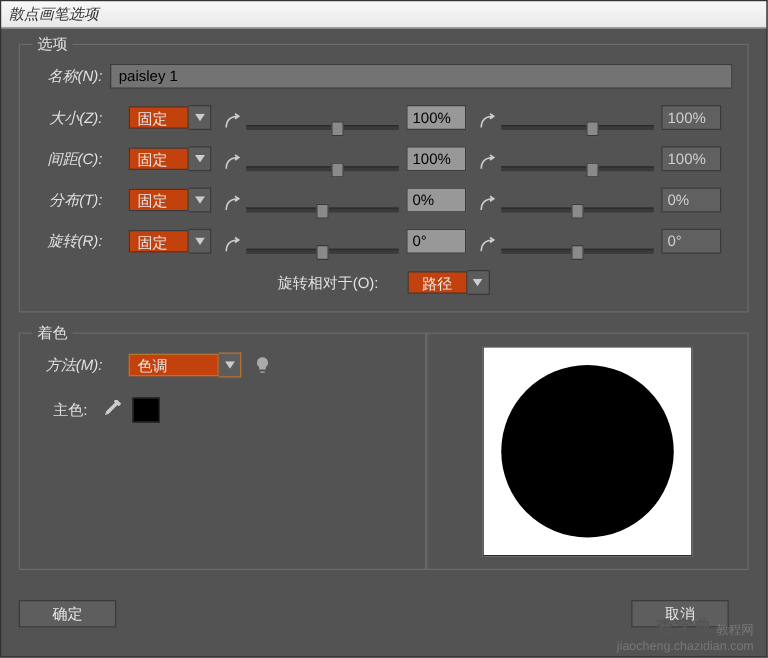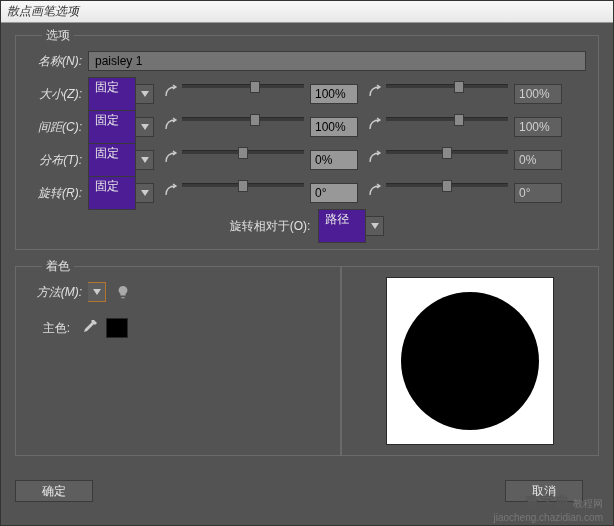--- a/index.html
+++ b/index.html
@@ -1,38 +1,38 @@
 <!DOCTYPE html>
 <html><head>
 <meta charset="utf-8">
 <style>
 * { box-sizing: border-box; margin: 0; padding: 0; font-family: "Microsoft YaHei", SimSun, sans-serif; font-size: 12px; }
 body { background: #fff; width: 614px; height: 526px; overflow: hidden; }
 .window { width: 614px; height: 526px; border: 1px solid #333; background: #535353; position: relative; }
 .titlebar { height: 22px; background: linear-gradient(#f8f8f8,#e8e8e8); border-bottom: 1px solid #999; display: flex; align-items: center; padding: 0 6px; color: #333; font-style: italic; }
 .content { padding: 12px 14px 8px 14px; color: #e0e0e0; }
 .group { border: 1px solid #6a6a6a; padding: 14px 12px 12px 12px; position: relative; margin-bottom: 16px; }
-.group-title { position: absolute; top: -9px; left: 26px; background: #535353; padding: 0 4px; color: #e0e0e0; }
+.group-title { position: absolute; top: -9px; left: 10px; background: #535353; padding: 0 4px; color: #e0e0e0; }
 .row { display: flex; align-items: center; margin-bottom: 11px; height: 22px; }
 .row:last-child { margin-bottom: 0; }
 .lbl { width: 60px; text-align: right; padding-right: 6px; color: #e0e0e0; white-space: nowrap; font-style: italic; }
 .lbl-s { width: 48px; text-align: right; padding-right: 6px; }
 .select { display: flex; align-items: center; height: 22px; }
-.select-box { background: #4c1d95; border: 1px solid #3a3a3a; height: 34px; line-height: 18px; padding: 0 6px; color: #e8e8e8; min-width: 48px; }
+.select-box { background: #c2410c; border: 1px solid #3a3a3a; height: 18px; line-height: 18px; padding: 0 6px; color: #e8e8e8; min-width: 48px; margin-left: 15px; }
 .select-btn { width: 18px; height: 20px; background: #5c5c5c; border: 1px solid #3a3a3a; border-left: none; display: flex; align-items: center; justify-content: center; }
 .select-btn svg { width: 8px; height: 6px; }
 .select.orange .select-box, .select.orange .select-btn { border-color: #b4742f; }
 .name-input { flex: 1; height: 20px; background: #737373; border: 1px solid #3a3a3a; color: #000; padding: 0 6px; line-height: 18px; }
-.slider-wrap { display: flex; align-items: flex-start; margin-left: 10px; }
+.slider-wrap { display: flex; align-items: flex-end; margin-left: 10px; }
 .slider-icon { width: 14px; height: 14px; margin-right: 4px; }
 .slider-track { width: 122px; height: 4px; background: #3a3a3a; border-top: 1px solid #2a2a2a; position: relative; }
 .slider-thumb { position: absolute; top: -4px; width: 10px; height: 12px; background: #8a8a8a; border: 1px solid #3a3a3a; transform: translateX(-50%); }
 .value-box { width: 48px; height: 20px; background: #989898; border: 1px solid #3a3a3a; color: #000; padding: 0 4px; line-height: 18px; margin-left: 6px; }
 .value-box.dark { background: #606060; color: #d0d0d0; }
-.rot-row { justify-content: center; margin-top: 6px; }
+.rot-row { justify-content: center; margin-top: 6px; text-align: center; }
 .bottom { display: flex; }
 .color-group { flex: 0 0 326px; }
 .preview-group { flex: 1; display: flex; align-items: center; justify-content: center; padding: 10px; }
 .preview-box { width: 168px; height: 168px; background: #fff; display: flex; align-items: center; justify-content: center; border: 1px solid #2a2a2a; }
 .preview-circle { width: 138px; height: 138px; background: #000; border-radius: 50%; }
 .tip-icon { width: 14px; height: 14px; margin-left: 10px; fill: #aaa; }
 .swatch { width: 22px; height: 20px; background: #000; border: 1px solid #2a2a2a; margin-left: 8px; }
 .eyedrop { width: 16px; height: 16px; margin-left: 6px; }
 .buttons { display: flex; justify-content: space-between; gap: 12px; padding: 8px 16px 0 0; }
 .btn { width: 78px; height: 22px; background: #5e5e5e; border: 1px solid #3a3a3a; color: #e8e8e8; display: flex; align-items: center; justify-content: center; cursor: pointer; }
@@ -190,20 +190,21 @@
         </div>
       </div>
     </div>
 
     <div class="bottom">
       <div class="group color-group">
         <div class="group-title">着色</div>
         <div class="row">
           <span class="lbl">方法(M):</span>
           <div class="select orange">
+            <div class="select-box" style="min-width:72px">色调</div>
             <div class="select-btn">
                 <svg viewBox="0 0 8 6">
                   <path d="M0 0 L8 0 L4 6 Z" fill="#ccc"></path>
                 </svg>
               </div>
           </div>
           <svg class="tip-icon" viewBox="0 0 16 16">
               <path d="M8 1a5 5 0 0 0-3 9v2h6v-2a5 5 0 0 0-3-9zM6 14h4v1H6z"></path>
             </svg>
         </div>

